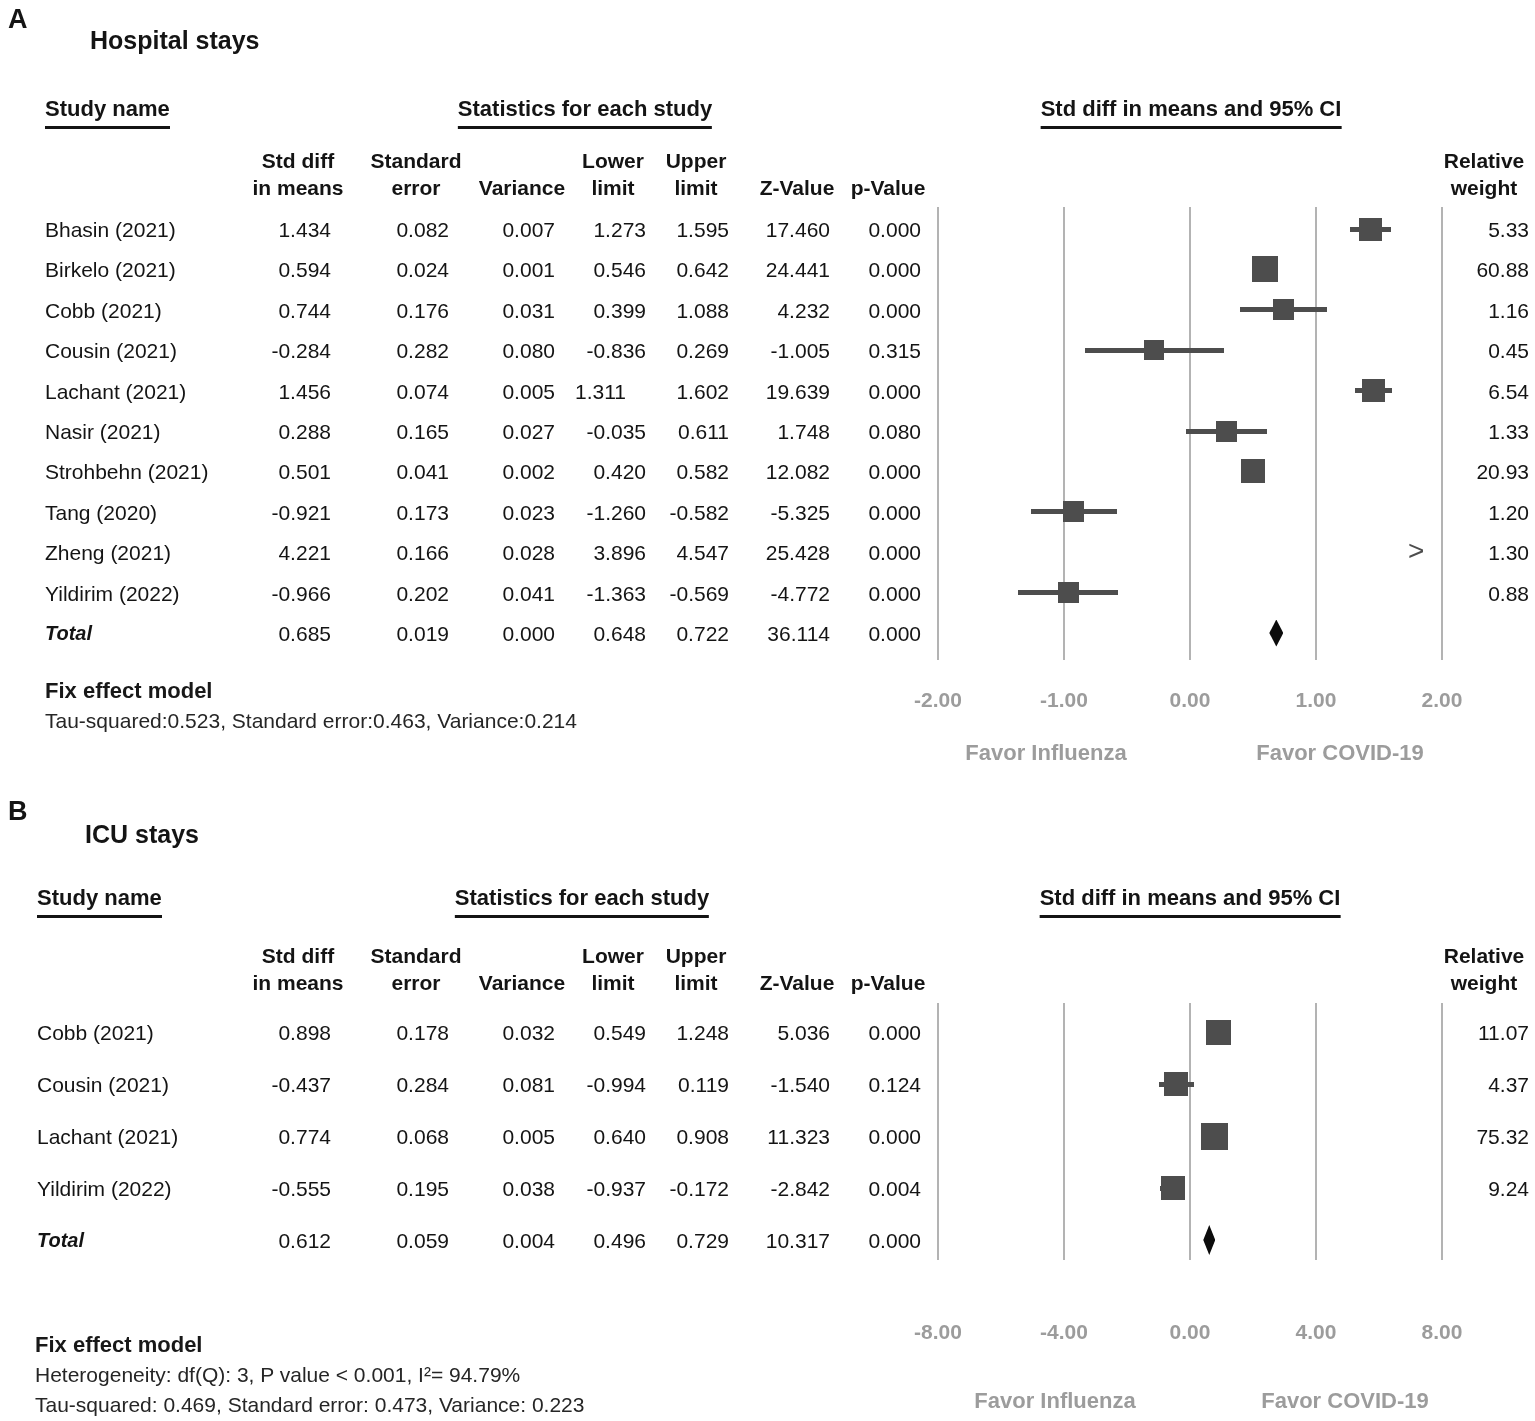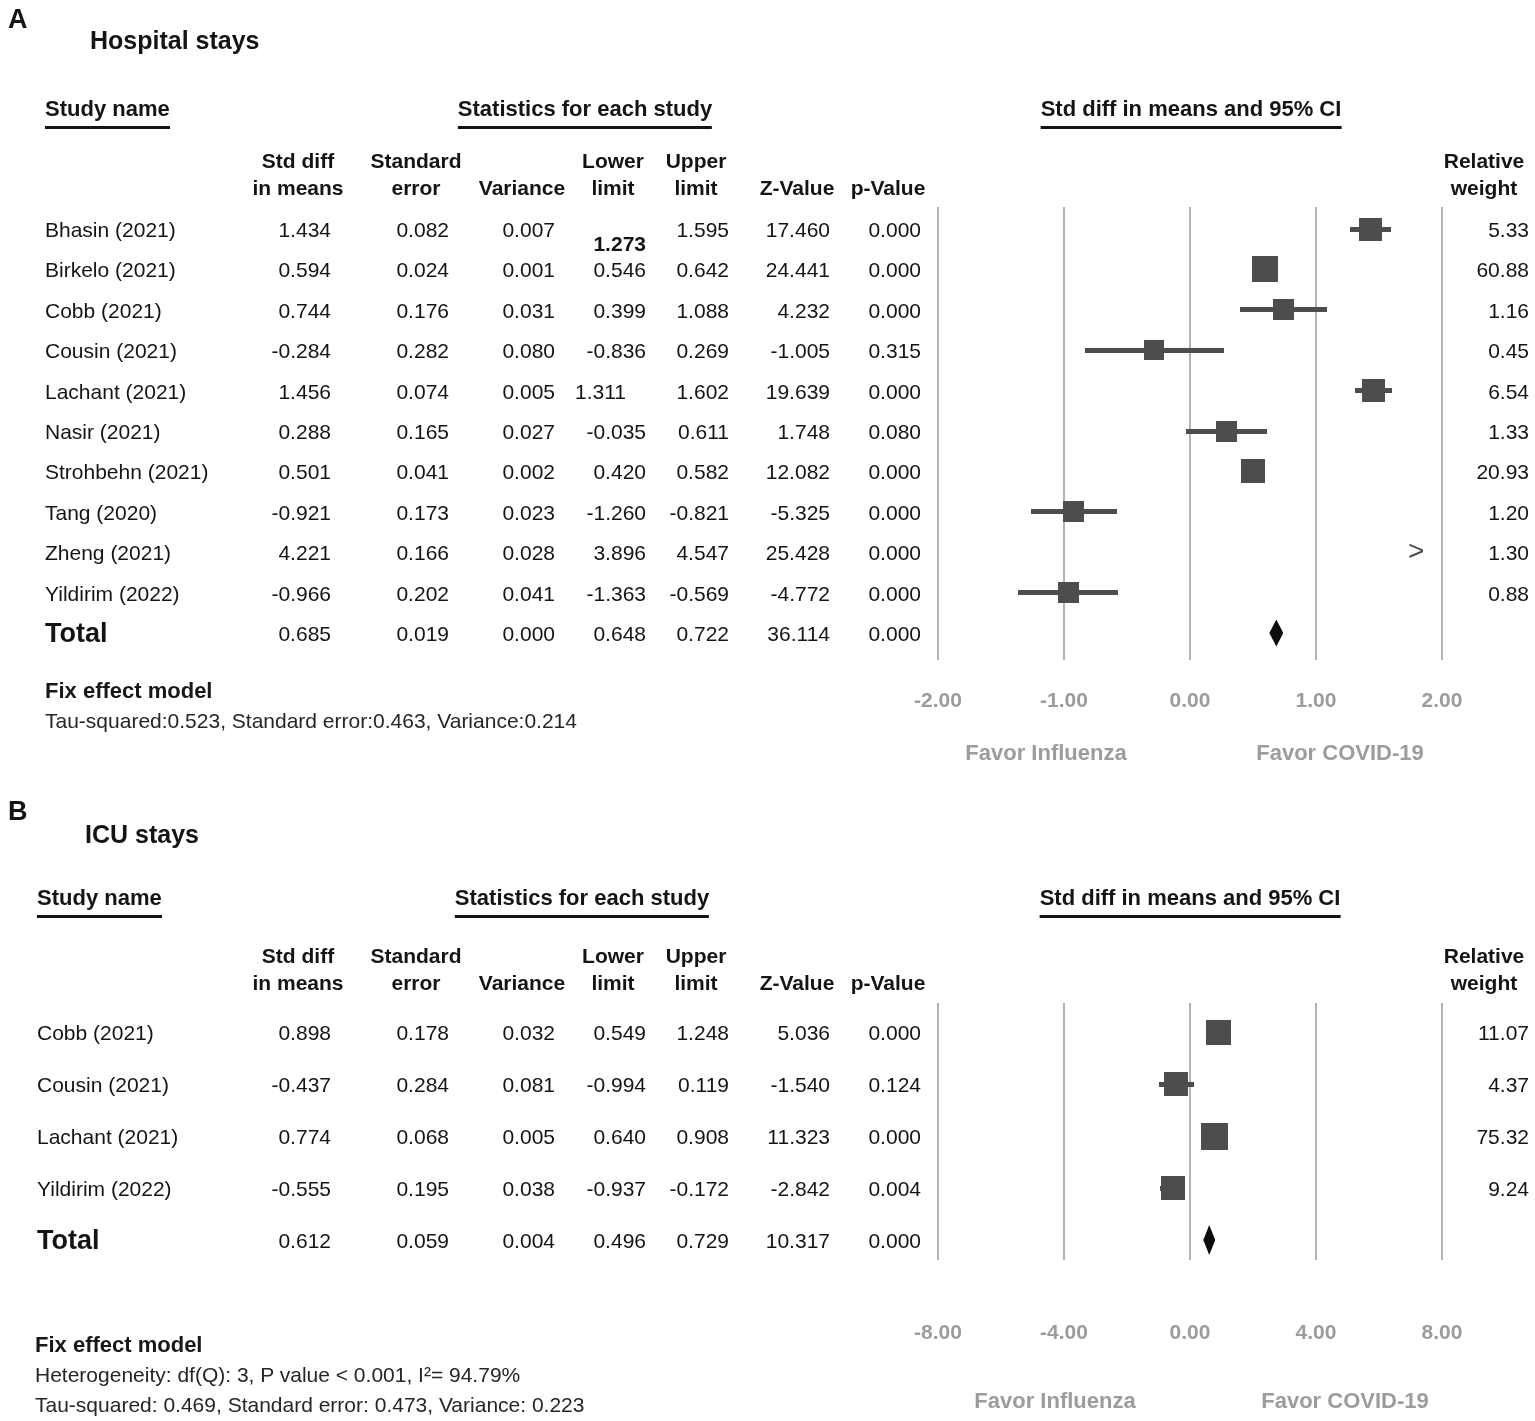--- a/index.html
+++ b/index.html
@@ -13,21 +13,21 @@
   .panel { position: absolute; left: 0; width: 100%; }
   .abs { position: absolute; white-space: nowrap; }
   .layer { position: absolute; left: 0; top: 0; width: 100%; height: 100%; }
   .ctr { transform: translateX(-50%); }
   .panel-letter { font-size: 27px; font-weight: 700; }
   .panel-title  { font-size: 25px; font-weight: 700; }
   .sec-hdr { font-size: 22px; font-weight: 700; border-bottom: 3px solid #141414; padding-bottom: 4px; }
   .colhead { font-size: 21px; font-weight: 700; line-height: 27px; text-align: center; }
   .weight-head { font-size: 21px; font-weight: 700; line-height: 27px; text-align: center; }
   .study { font-size: 21px; line-height: 27px; }
-  .study.total { font-size: 27px; font-weight: 700; }
+  .study.total { font-size: 20px; font-weight: 700; font-style: italic; }
   .stat, .wval { font-size: 21px; line-height: 27px; text-align: right; width: 130px; }
   .gridline { width: 2px; background: #b3b3b3; }
   .tick  { font-size: 21px; font-weight: 700; color: #9c9c9c; }
   .favor { font-size: 22px; font-weight: 700; color: #9c9c9c; }
   .whisker { height: 5px; background: #4d4d4d; }
   .square  { background: #4d4d4d; }
   .diamond { background: #0c0c0c; clip-path: polygon(50% 0, 100% 50%, 50% 100%, 0 50%); }
   .arrow { font-size: 28px; color: #4d4d4d; line-height: 28px; }
   .footer { font-size: 21px; line-height: 30px; color: #262626; white-space: nowrap; }
   .footer .model { font-weight: 700; font-size: 22px; color: #181818; }
@@ -73,21 +73,21 @@
       </div>
       <div class="abs colhead ctr" style="left: 888px; top: 174px;">
         <div style="position: static;">p-Value</div>
       </div>
     </div>
   <div class="layer rows-layer">
       <div class="abs study" style="left: 45px; top: 216px;">Bhasin (2021)</div>
       <div class="abs stat" style="left: 201px; top: 216px;">1.434</div>
       <div class="abs stat" style="left: 319px; top: 216px;">0.082</div>
       <div class="abs stat" style="left: 425px; top: 216px;">0.007</div>
-      <div class="abs stat" style="left: 516px; top: 230px; font-weight: bold;">1.273</div>
+      <div class="abs stat" style="left: 516px; top: 216px;">1.273</div>
       <div class="abs stat" style="left: 599px; top: 216px;">1.595</div>
       <div class="abs stat" style="left: 700px; top: 216px;">17.460</div>
       <div class="abs stat" style="left: 791px; top: 216px;">0.000</div>
       <div class="abs wval" style="left: 1399px; top: 216px;">5.33</div>
       <div class="abs study" style="left: 45px; top: 256.4px;">Birkelo (2021)</div>
       <div class="abs stat" style="left: 201px; top: 256.4px;">0.594</div>
       <div class="abs stat" style="left: 319px; top: 256.4px;">0.024</div>
       <div class="abs stat" style="left: 425px; top: 256.4px;">0.001</div>
       <div class="abs stat" style="left: 516px; top: 256.4px;">0.546</div>
       <div class="abs stat" style="left: 599px; top: 256.4px;">0.642</div>
@@ -137,21 +137,21 @@
       <div class="abs stat" style="left: 516px; top: 458.4px;">0.420</div>
       <div class="abs stat" style="left: 599px; top: 458.4px;">0.582</div>
       <div class="abs stat" style="left: 700px; top: 458.4px;">12.082</div>
       <div class="abs stat" style="left: 791px; top: 458.4px;">0.000</div>
       <div class="abs wval" style="left: 1399px; top: 458.4px;">20.93</div>
       <div class="abs study" style="left: 45px; top: 498.8px;">Tang (2020)</div>
       <div class="abs stat" style="left: 201px; top: 498.8px;">-0.921</div>
       <div class="abs stat" style="left: 319px; top: 498.8px;">0.173</div>
       <div class="abs stat" style="left: 425px; top: 498.8px;">0.023</div>
       <div class="abs stat" style="left: 516px; top: 498.8px;">-1.260</div>
-      <div class="abs stat" style="left: 599px; top: 498.8px;">-0.821</div>
+      <div class="abs stat" style="left: 599px; top: 498.8px;">-0.582</div>
       <div class="abs stat" style="left: 700px; top: 498.8px;">-5.325</div>
       <div class="abs stat" style="left: 791px; top: 498.8px;">0.000</div>
       <div class="abs wval" style="left: 1399px; top: 498.8px;">1.20</div>
       <div class="abs study" style="left: 45px; top: 539.2px;">Zheng (2021)</div>
       <div class="abs stat" style="left: 201px; top: 539.2px;">4.221</div>
       <div class="abs stat" style="left: 319px; top: 539.2px;">0.166</div>
       <div class="abs stat" style="left: 425px; top: 539.2px;">0.028</div>
       <div class="abs stat" style="left: 516px; top: 539.2px;">3.896</div>
       <div class="abs stat" style="left: 599px; top: 539.2px;">4.547</div>
       <div class="abs stat" style="left: 700px; top: 539.2px;">25.428</div>

